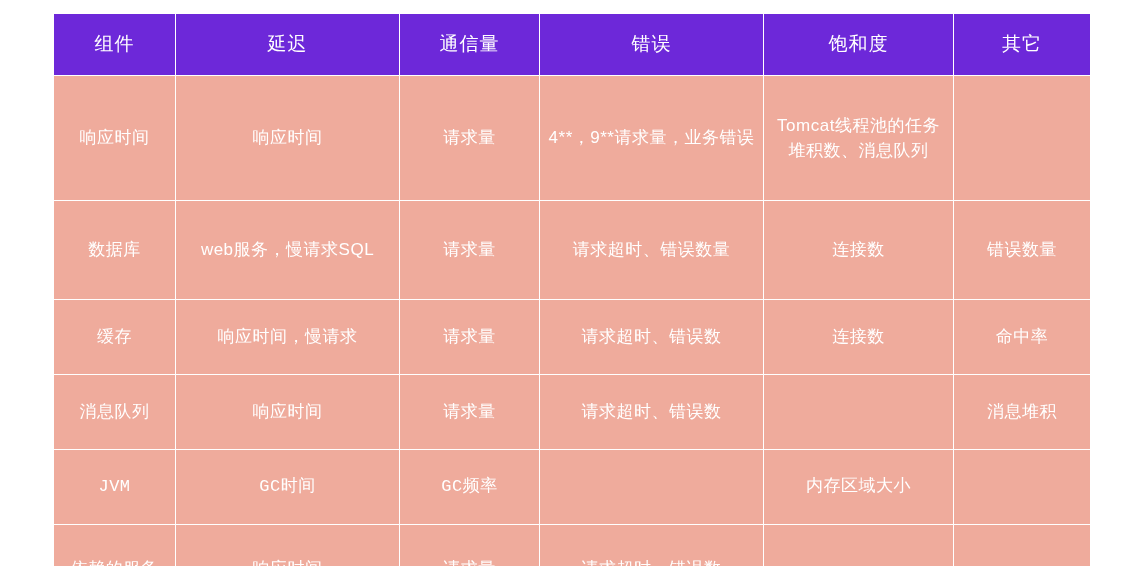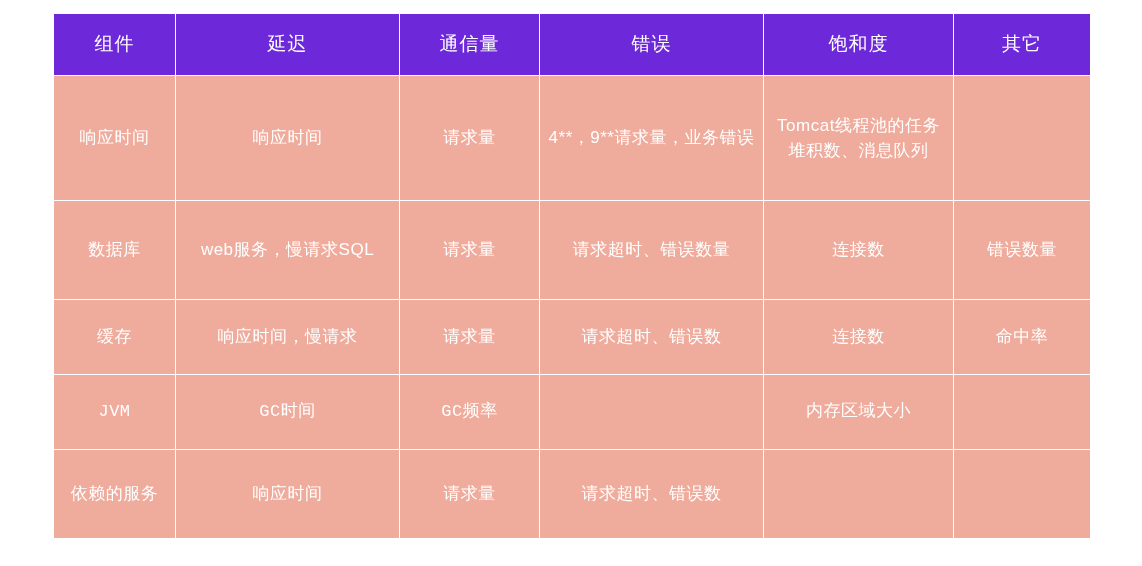--- a/index.html
+++ b/index.html
@@ -101,20 +101,28 @@
         <td>错误数量</td>
       </tr>
       <tr class="r2">
         <td>缓存</td>
         <td>响应时间，慢请求</td>
         <td>请求量</td>
         <td>请求超时、错误数</td>
         <td>连接数</td>
         <td>命中率</td>
       </tr>
+      <tr class="r3">
+        <td>消息队列</td>
+        <td>响应时间</td>
+        <td>请求量</td>
+        <td>请求超时、错误数</td>
+        <td></td>
+        <td>消息堆积</td>
+      </tr>
       <tr class="r4">
         <td>JVM</td>
         <td>GC时间</td>
         <td>GC频率</td>
         <td></td>
         <td>内存区域大小</td>
         <td></td>
       </tr>
       <tr class="r5">
         <td>依赖的服务</td>

